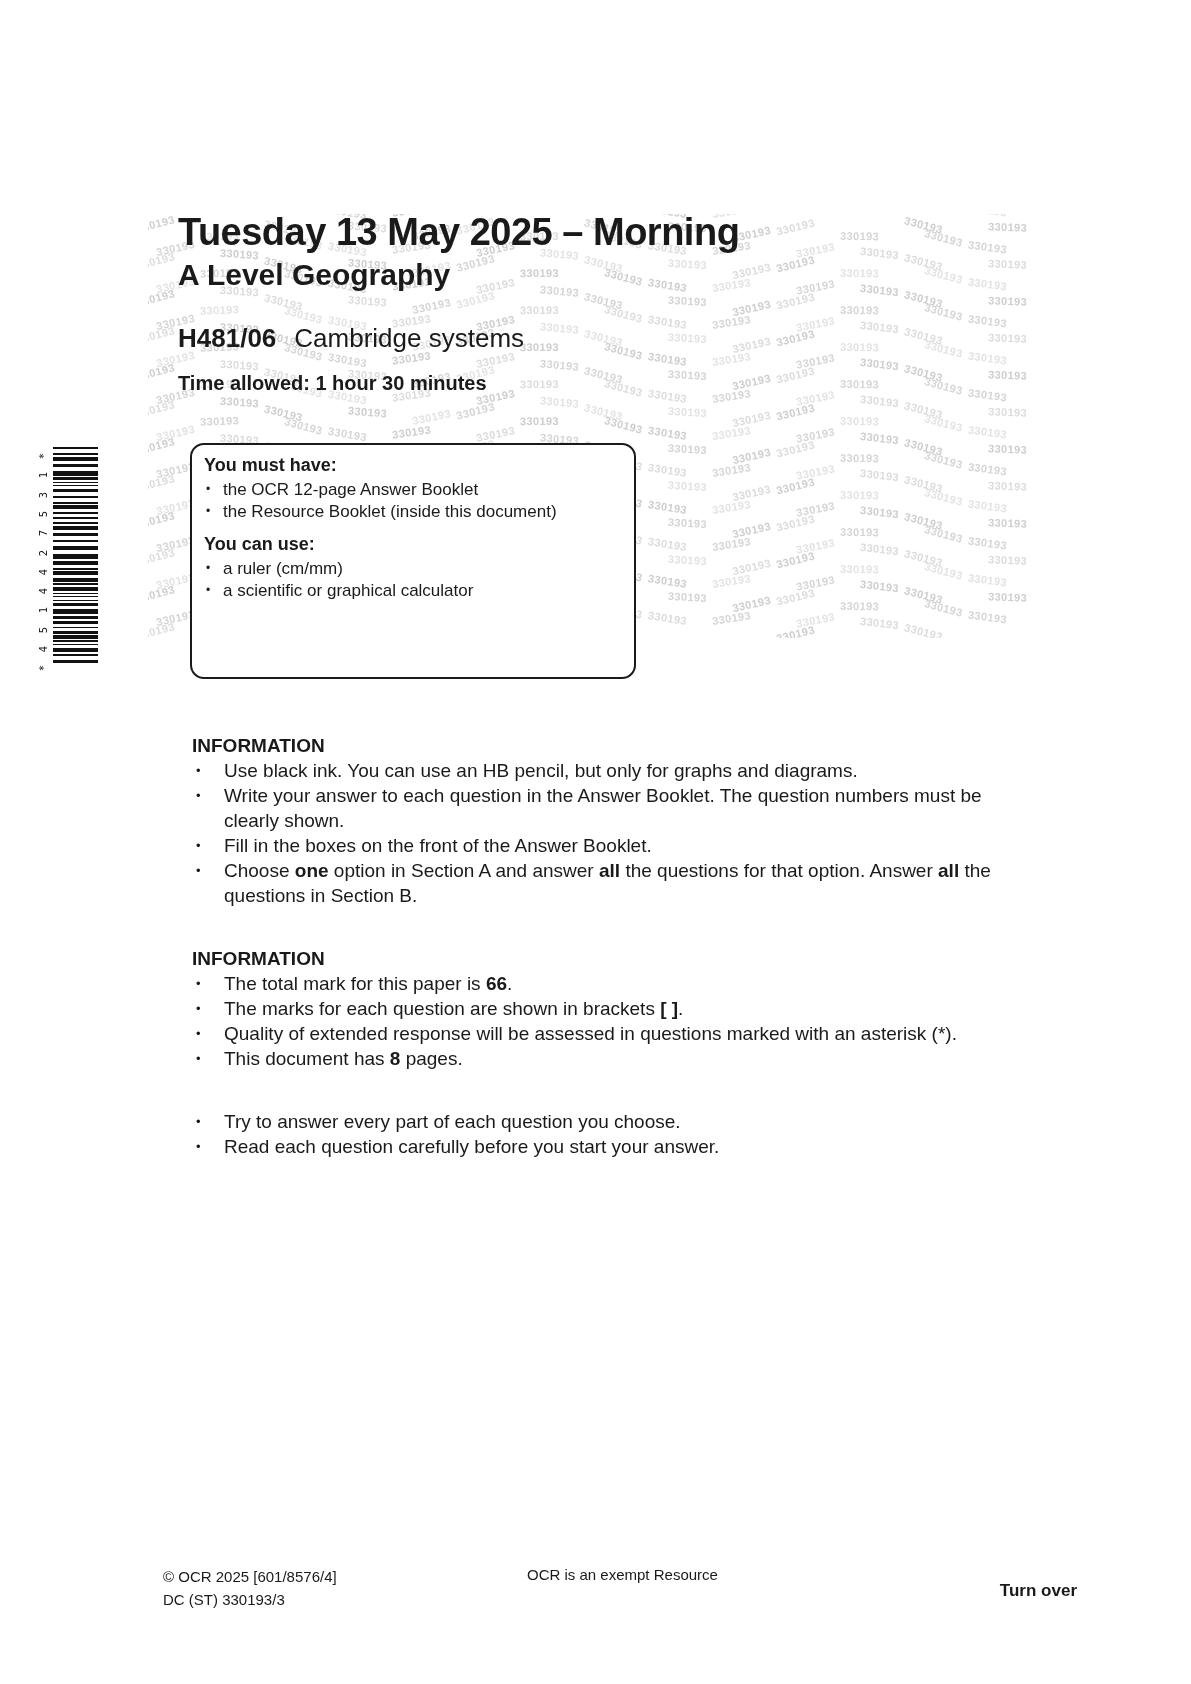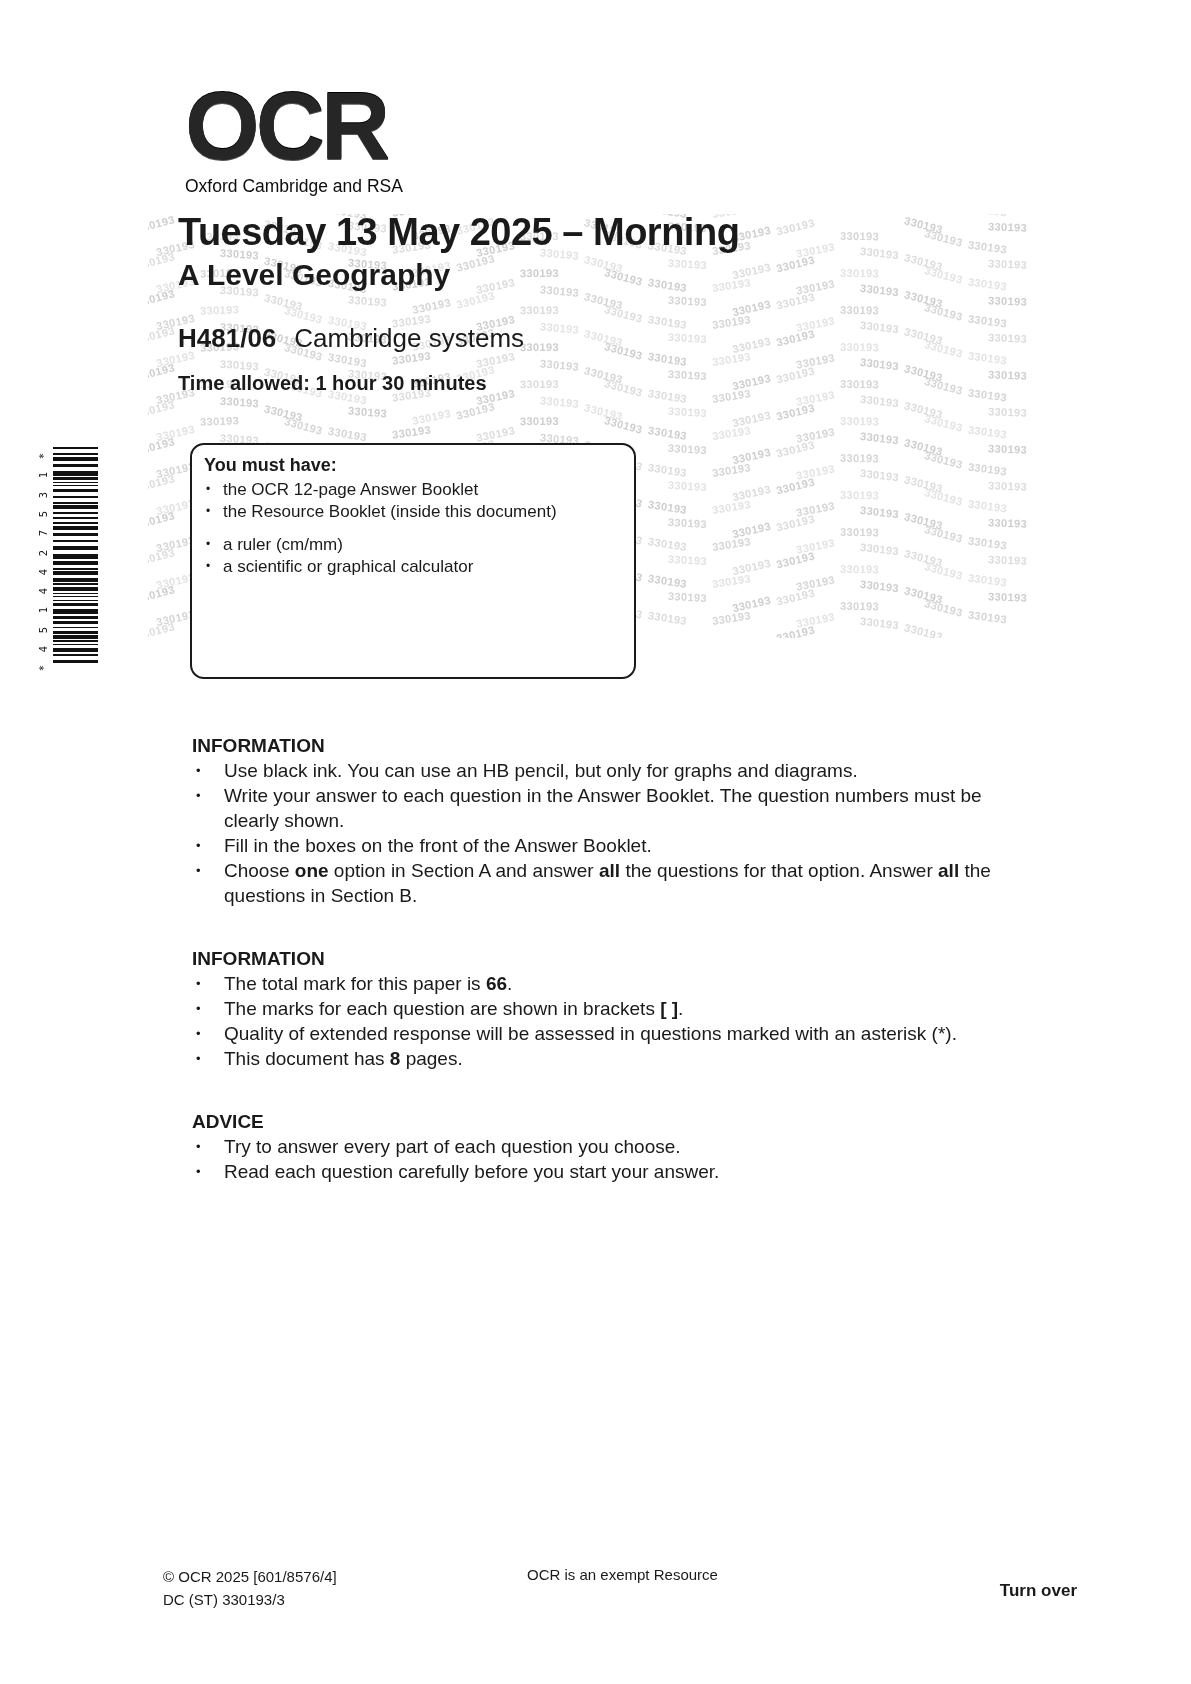--- a/index.html
+++ b/index.html
@@ -373,44 +373,41 @@
       <span class="wm" style="left: 372px; top: 423px; transform: rotate(-0.5deg); color: rgb(206, 206, 206);">330193</span>
       <span class="wm" style="left: 436px; top: 413.5px; transform: rotate(14.2deg); color: rgb(227, 227, 227);">330193</span>
       <span class="wm" style="left: 500px; top: 397.6px; transform: rotate(8.8deg); color: rgb(220, 220, 220);">330193</span>
       <span class="wm" style="left: 564px; top: 397.9px; transform: rotate(-9.1deg); color: rgb(213, 213, 213);">330193</span>
       <span class="wm" style="left: 628px; top: 413.9px; transform: rotate(-14deg); color: rgb(206, 206, 206);">330193</span>
       <span class="wm" style="left: 692px; top: 423px; transform: rotate(1deg); color: rgb(227, 227, 227);">330193</span>
       <span class="wm" style="left: 756px; top: 412.2px; transform: rotate(14.6deg); color: rgb(220, 220, 220);">330193</span>
       <span class="wm" style="left: 820px; top: 396.9px; transform: rotate(7.5deg); color: rgb(213, 213, 213);">330193</span>
     </div>
 
-  <div class="logo">
-    <div class="logo-text">OCR</div>
-    <div class="logo-sub">Oxford Cambridge and RSA</div>
-  </div>
 
   <div class="hdr title">Tuesday 13 May 2025 – Morning</div>
   <div class="hdr qual">A Level Geography</div>
   <div class="hdr codeline">
     <span class="code">H481/06</span><span class="ptitle">Cambridge systems</span>
   </div>
   <div class="hdr time">Time allowed: 1 hour 30 minutes</div>
 
   <div class="matbox">
     <div class="matlabel">You must have:</div>
     <div class="matlist">
         <div class="matitem">
           <span class="mdot">•</span>
           <span>the OCR 12-page Answer Booklet</span>
         </div>
         <div class="matitem">
           <span class="mdot">•</span>
           <span>the Resource Booklet (inside this document)</span>
         </div>
       </div>
+    <div class="matlabel">You can use:</div>
     <div class="matlist">
         <div class="matitem">
           <span class="mdot">•</span>
           <span>a ruler (cm/mm)</span>
         </div>
         <div class="matitem">
           <span class="mdot">•</span>
           <span>a scientific or graphical calculator</span>
         </div>
       </div>
@@ -513,21 +510,20 @@
             <span class="dot">•</span>
             <span class="btext">Quality of extended response will be assessed in questions marked with an asterisk (*).</span>
           </div>
           <div class="bullet">
             <span class="dot">•</span>
             <span class="btext">This document has <b>8</b> pages.</span>
           </div>
         </div>
     </div>
     <div class="section">
-      <div class="sec-h">ADVICE</div>
       <div>
           <div class="bullet">
             <span class="dot">•</span>
             <span class="btext">Try to answer every part of each question you choose.</span>
           </div>
           <div class="bullet">
             <span class="dot">•</span>
             <span class="btext">Read each question carefully before you start your answer.</span>
           </div>
         </div>

